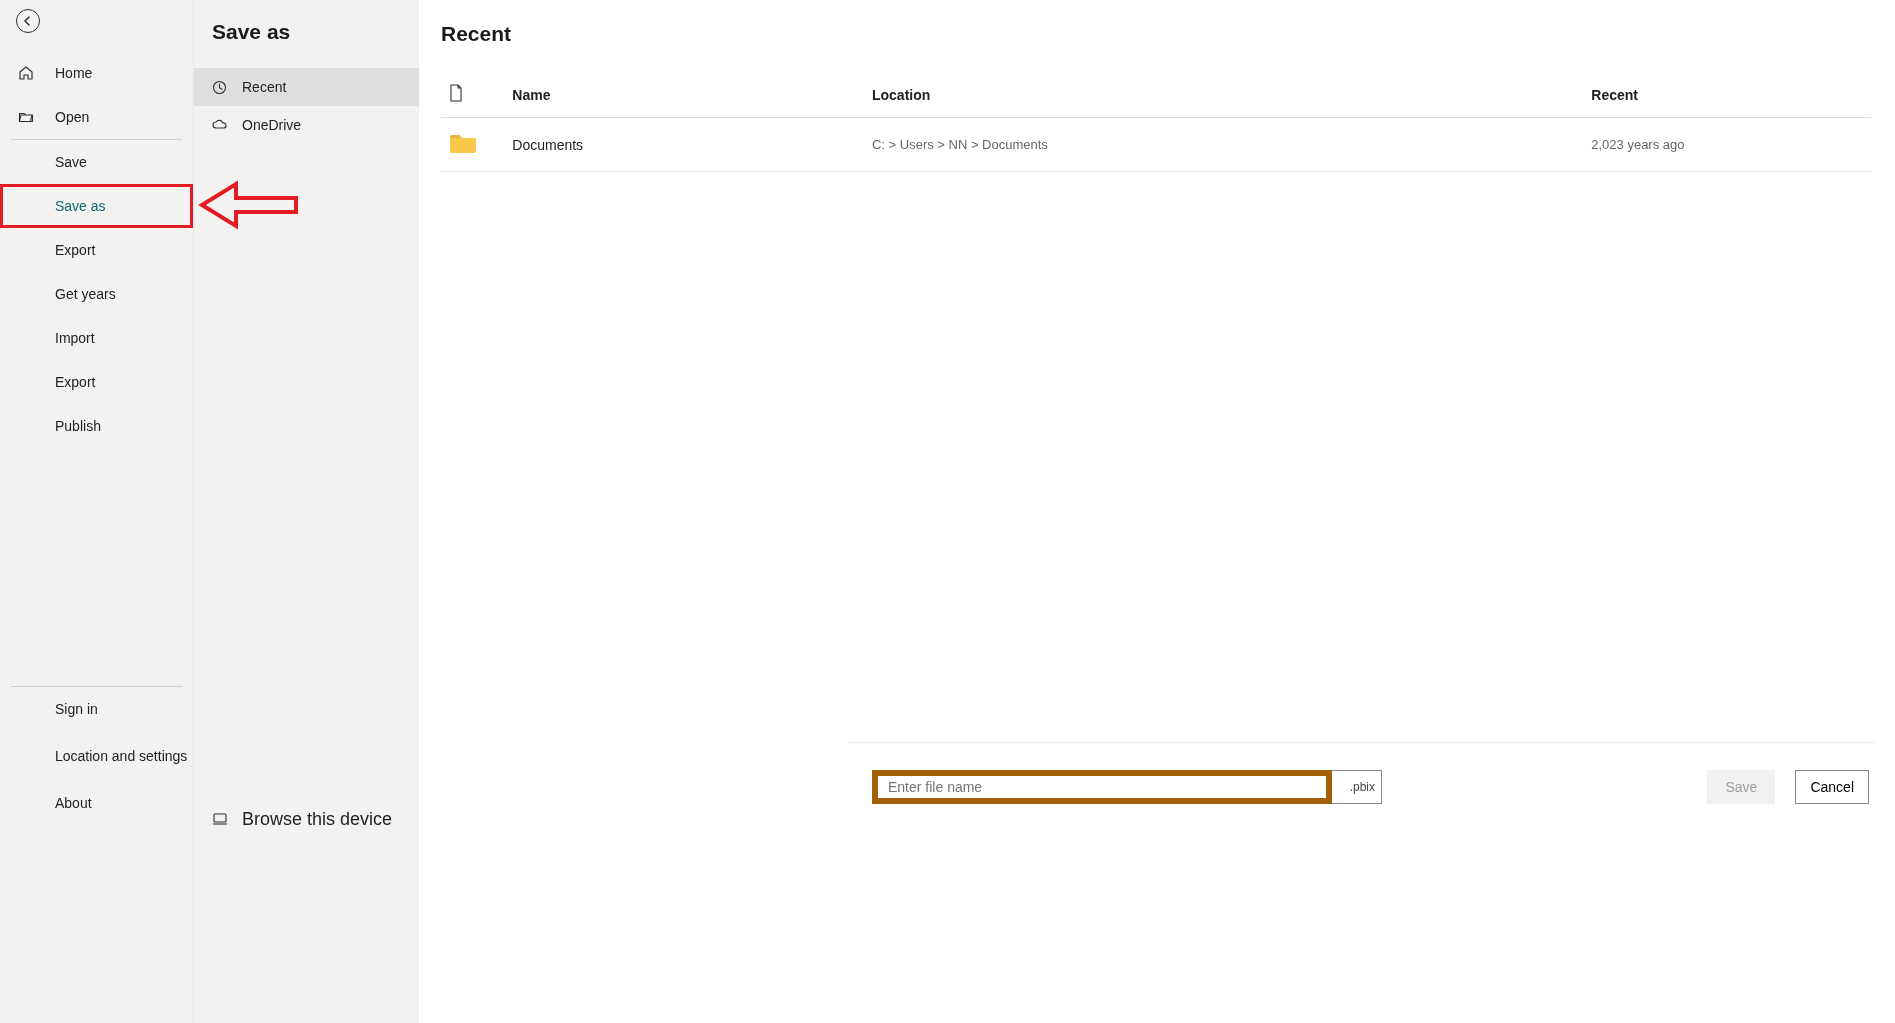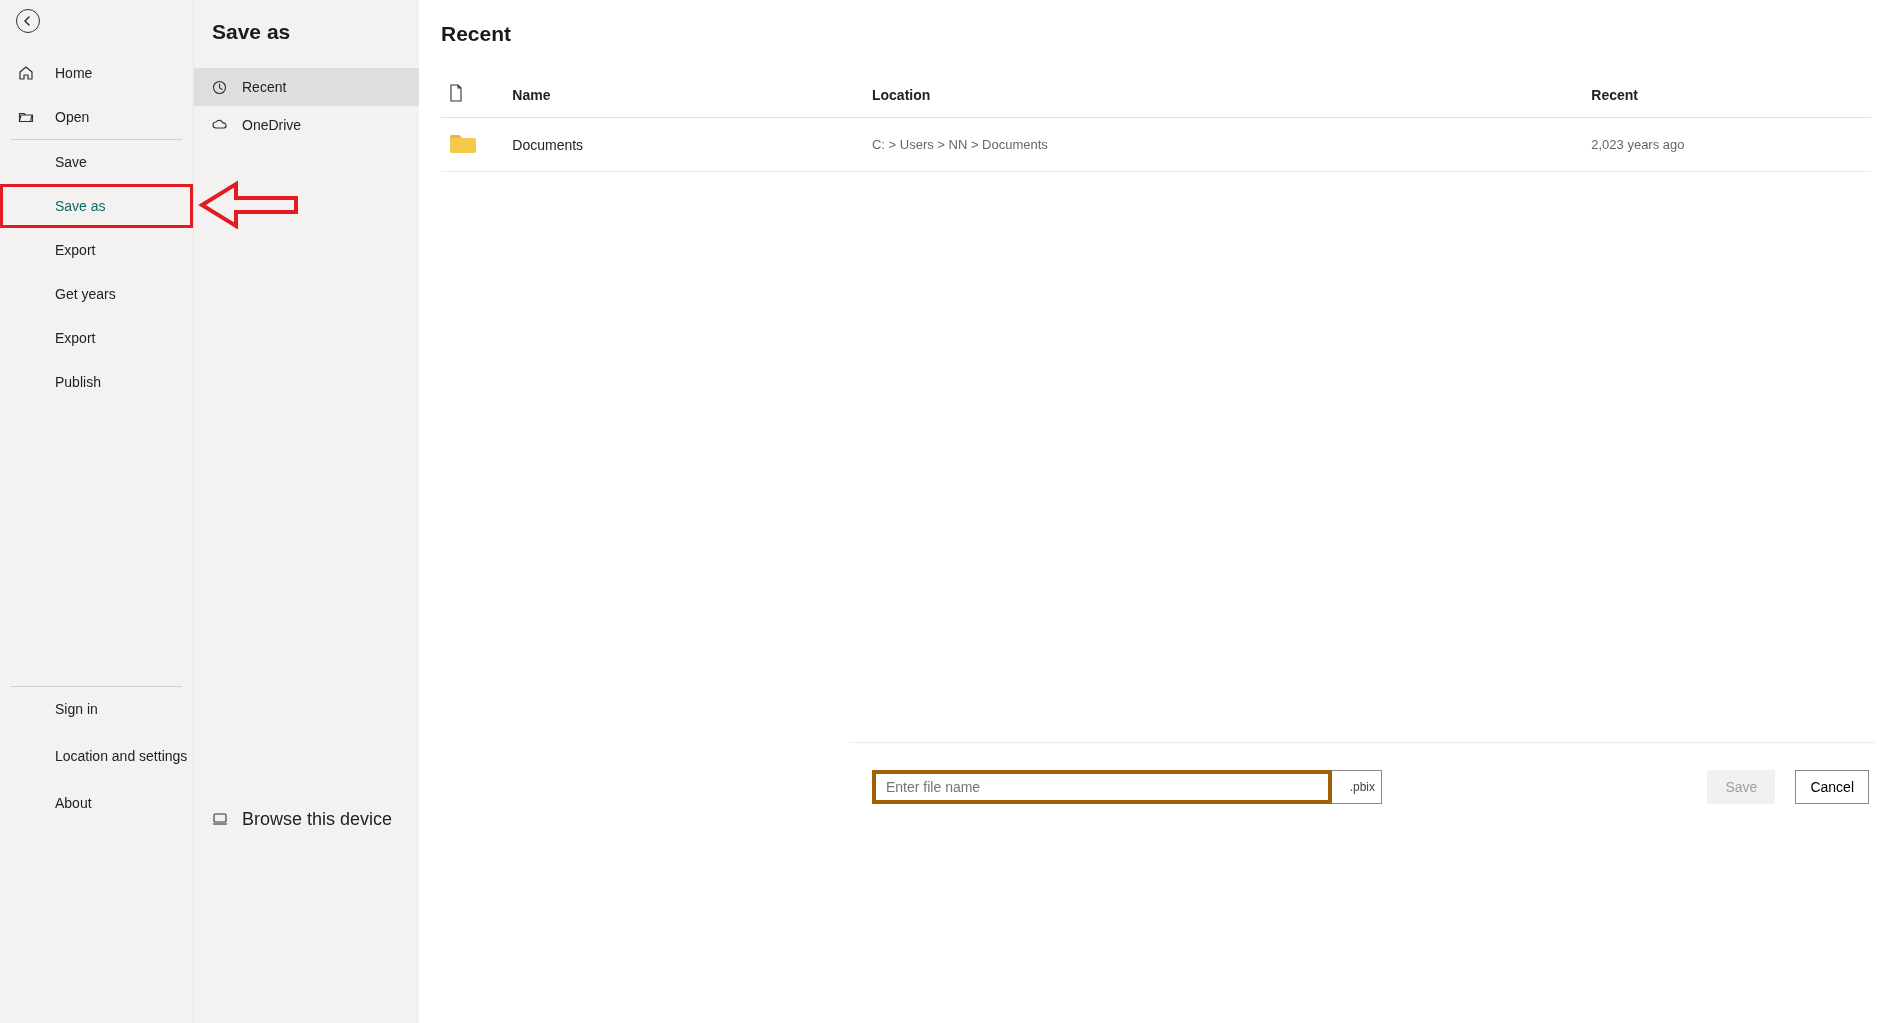--- a/index.html
+++ b/index.html
@@ -193,21 +193,21 @@
       position: absolute;
       left: 453px;
       bottom: 219px;
       display: flex;
       align-items: center;
       gap: 0;
     }
     .filename-input {
       width: 460px;
       height: 34px;
-      border: 4px solid #a16207;
+      border: 6px solid #a16207;
       padding: 0 10px;
       font-size: 14px;
       outline: none;
     }
     .file-ext {
       width: 50px;
       text-align: right;
       font-size: 12px;
       color: #444;
       padding-right: 6px;
@@ -279,20 +279,23 @@
       <span class="nav-label">Save</span>
     </li>
     <li class="nav-item no-icon highlighted">
       <span class="nav-label">Save as</span>
     </li>
     <li class="nav-item no-icon">
       <span class="nav-label">Export</span>
     </li>
     <li class="nav-item no-icon">
       <span class="nav-label">Get years</span>
+    </li>
+    <li class="nav-item no-icon">
+      <span class="nav-label">Import</span>
     </li>
     <li class="nav-item no-icon">
       <span class="nav-label">Export</span>
     </li>
     <li class="nav-item no-icon">
       <span class="nav-label">Publish</span>
     </li>
   </ul>
   <div class="bottom-nav">
     <div class="bottom-divider"></div>

